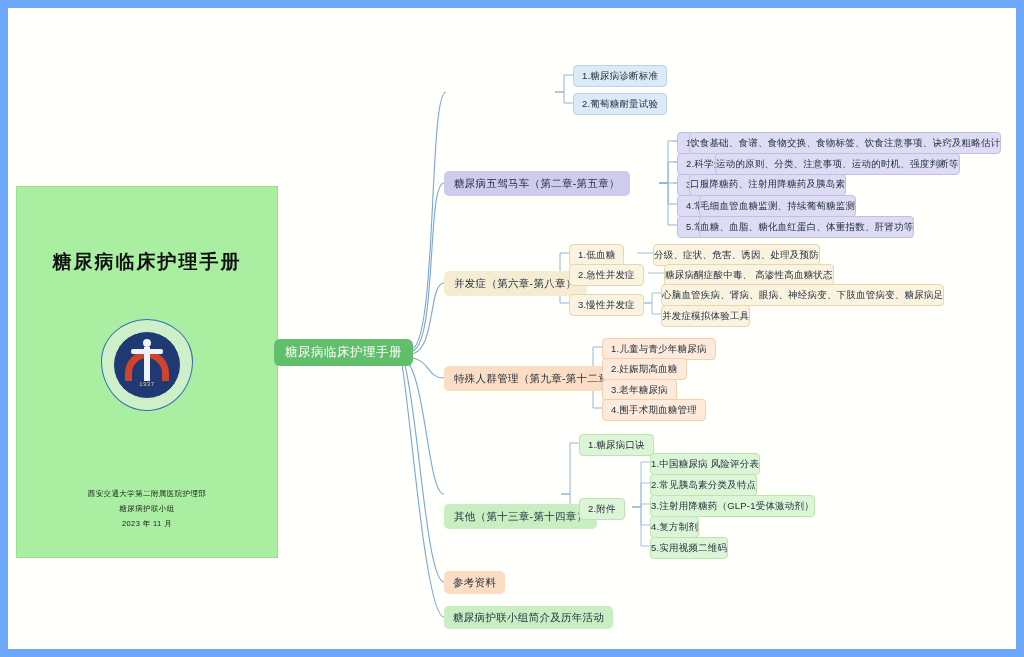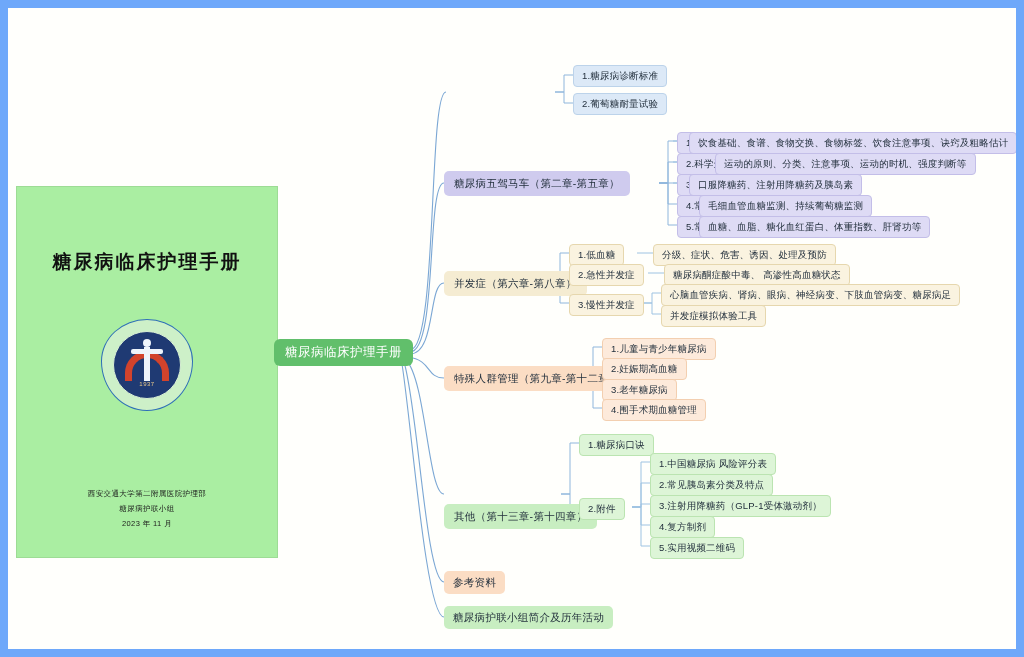--- a/index.html
+++ b/index.html
@@ -152,21 +152,21 @@
   }
   .l2.blue   { background: #dce9f7; border-color:#bcd3ea; }
   .l2.purple { background: #dedbf5; border-color:#c3bee8; }
   .l2.cream  { background: #faf3e0; border-color:#e6d7ae; }
   .l2.peach  { background: #fdeadb; border-color:#f3cfb0; }
   .l2.green  { background: #ddf5d7; border-color:#bbe4b1;text-align:right; }
 
   
   .l3 {
     font-size: 9.5px;
-    padding: 5px 8px;
+    padding: 5px 0;
     border-radius: 4px;
     letter-spacing: .2px;
     color: #23303d;
     border: 1px solid rgba(0,0,0,.10);
   }
   .l3.purple { background: #dedbf5; border-color:#c3bee8; }
   .l3.cream  { background: #faf3e0; border-color:#e6d7ae; }
   .l3.green  { background: #ddf5d7; border-color:#bbe4b1; }
 </style>
 </head>
@@ -275,21 +275,21 @@
     <div class="node l2 purple" style="left:669px; top:145px;">
       <span class="txt">2.科学运动</span>
     </div>
     <div class="node l3 purple" style="left:707px; top:145px;align-items:flex-end;">
       <span class="txt">运动的原则、分类、注意事项、运动的时机、强度判断等</span>
     </div>
 
     <div class="node l2 purple" style="left:669px; top:166px;">
       <span class="txt">3.合理用药</span>
     </div>
-    <div class="node l3 purple" style="left:681px; top:166px;">
+    <div class="node l3 purple" style="left:681px; top:166px;font-family:Liberation Mono, monospace;">
       <span class="txt">口服降糖药、注射用降糖药及胰岛素</span>
     </div>
 
     <div class="node l2 purple" style="left:669px; top:187px;">
       <span class="txt">4.常见监测方法</span>
     </div>
     <div class="node l3 purple" style="left:691px; top:187px;">
       <span class="txt">毛细血管血糖监测、持续葡萄糖监测</span>
     </div>
 

